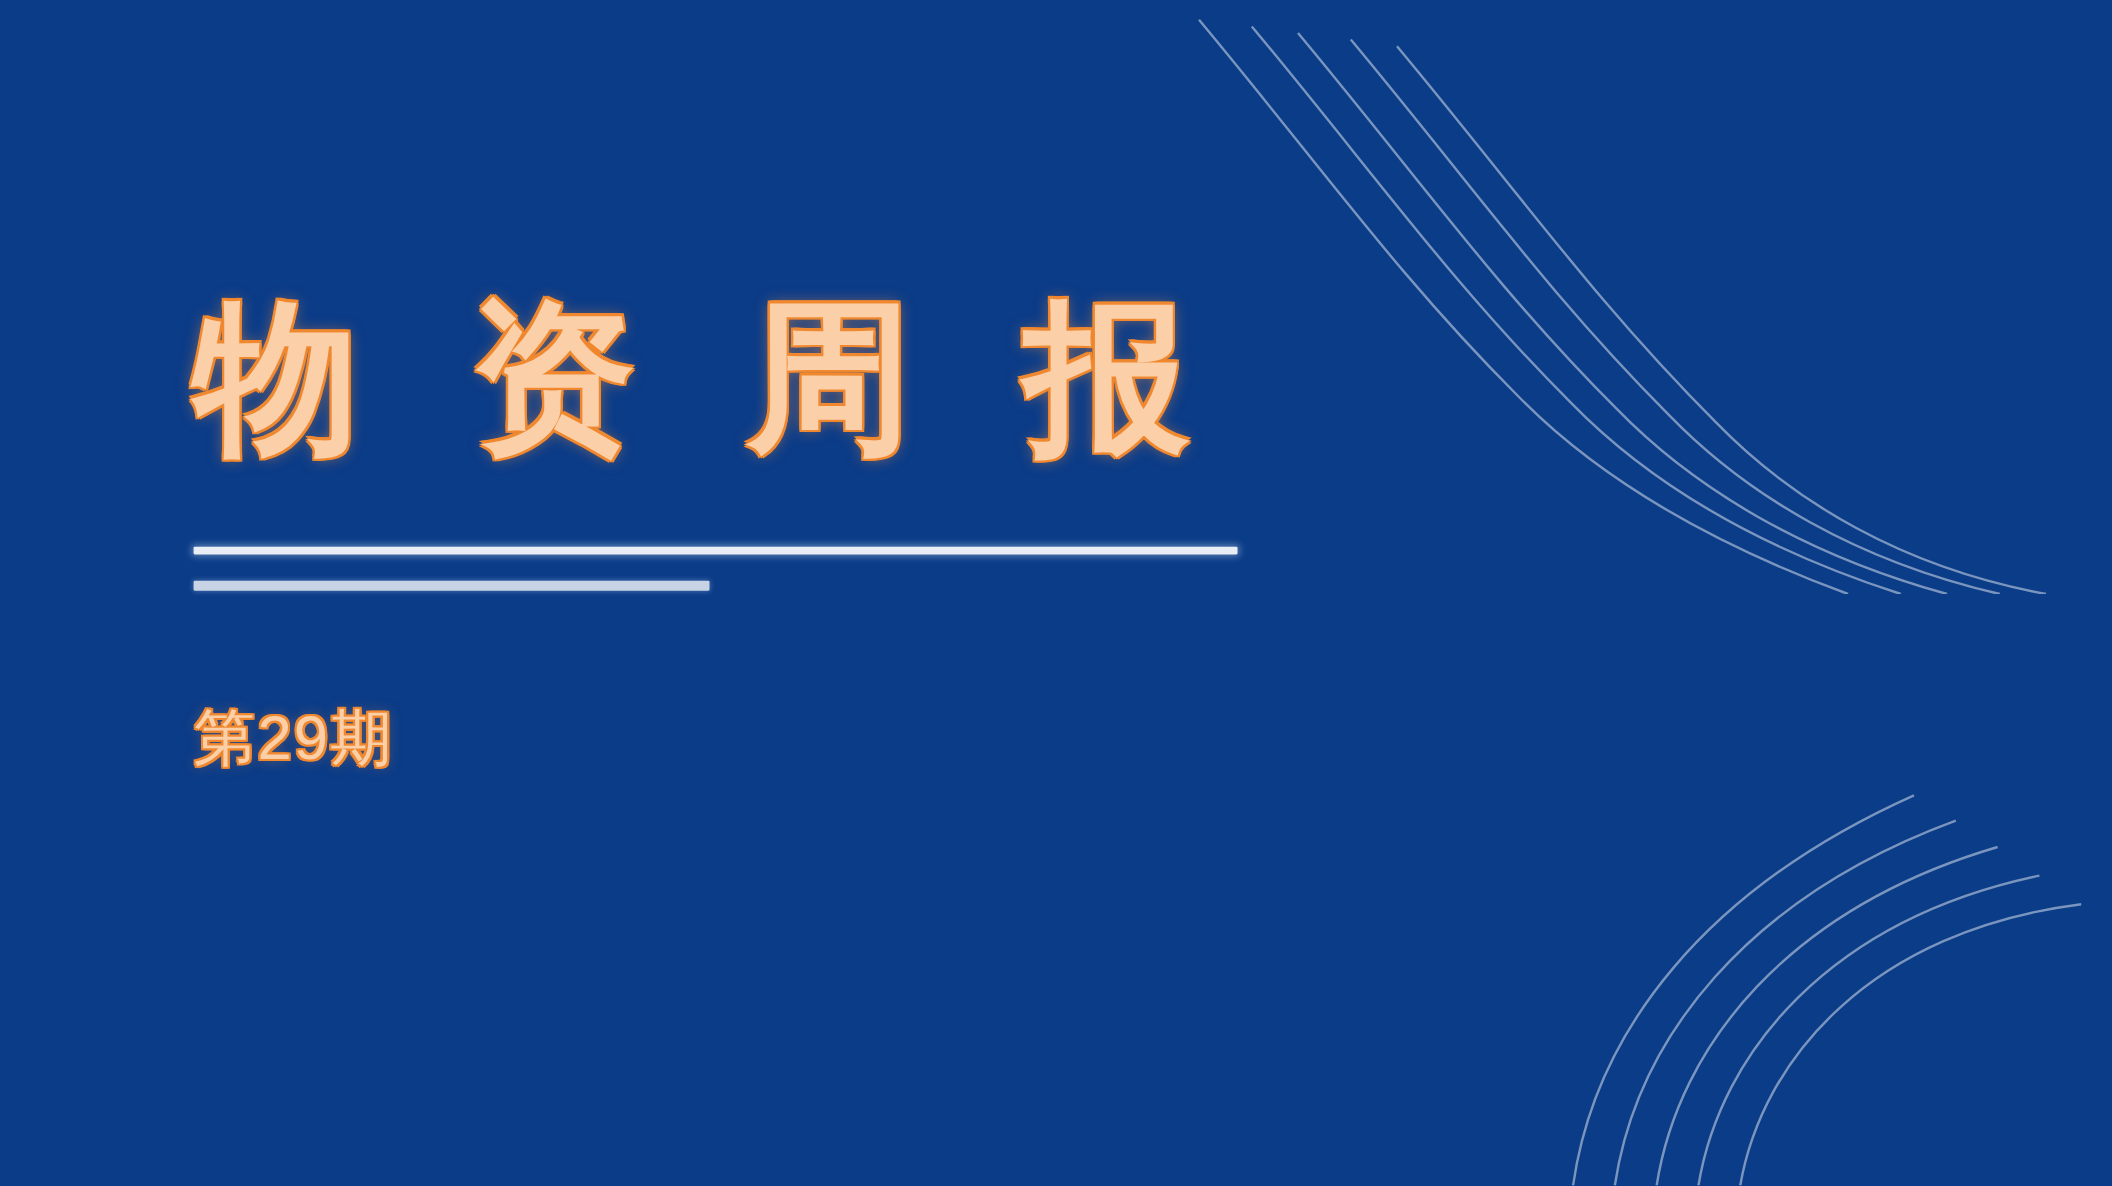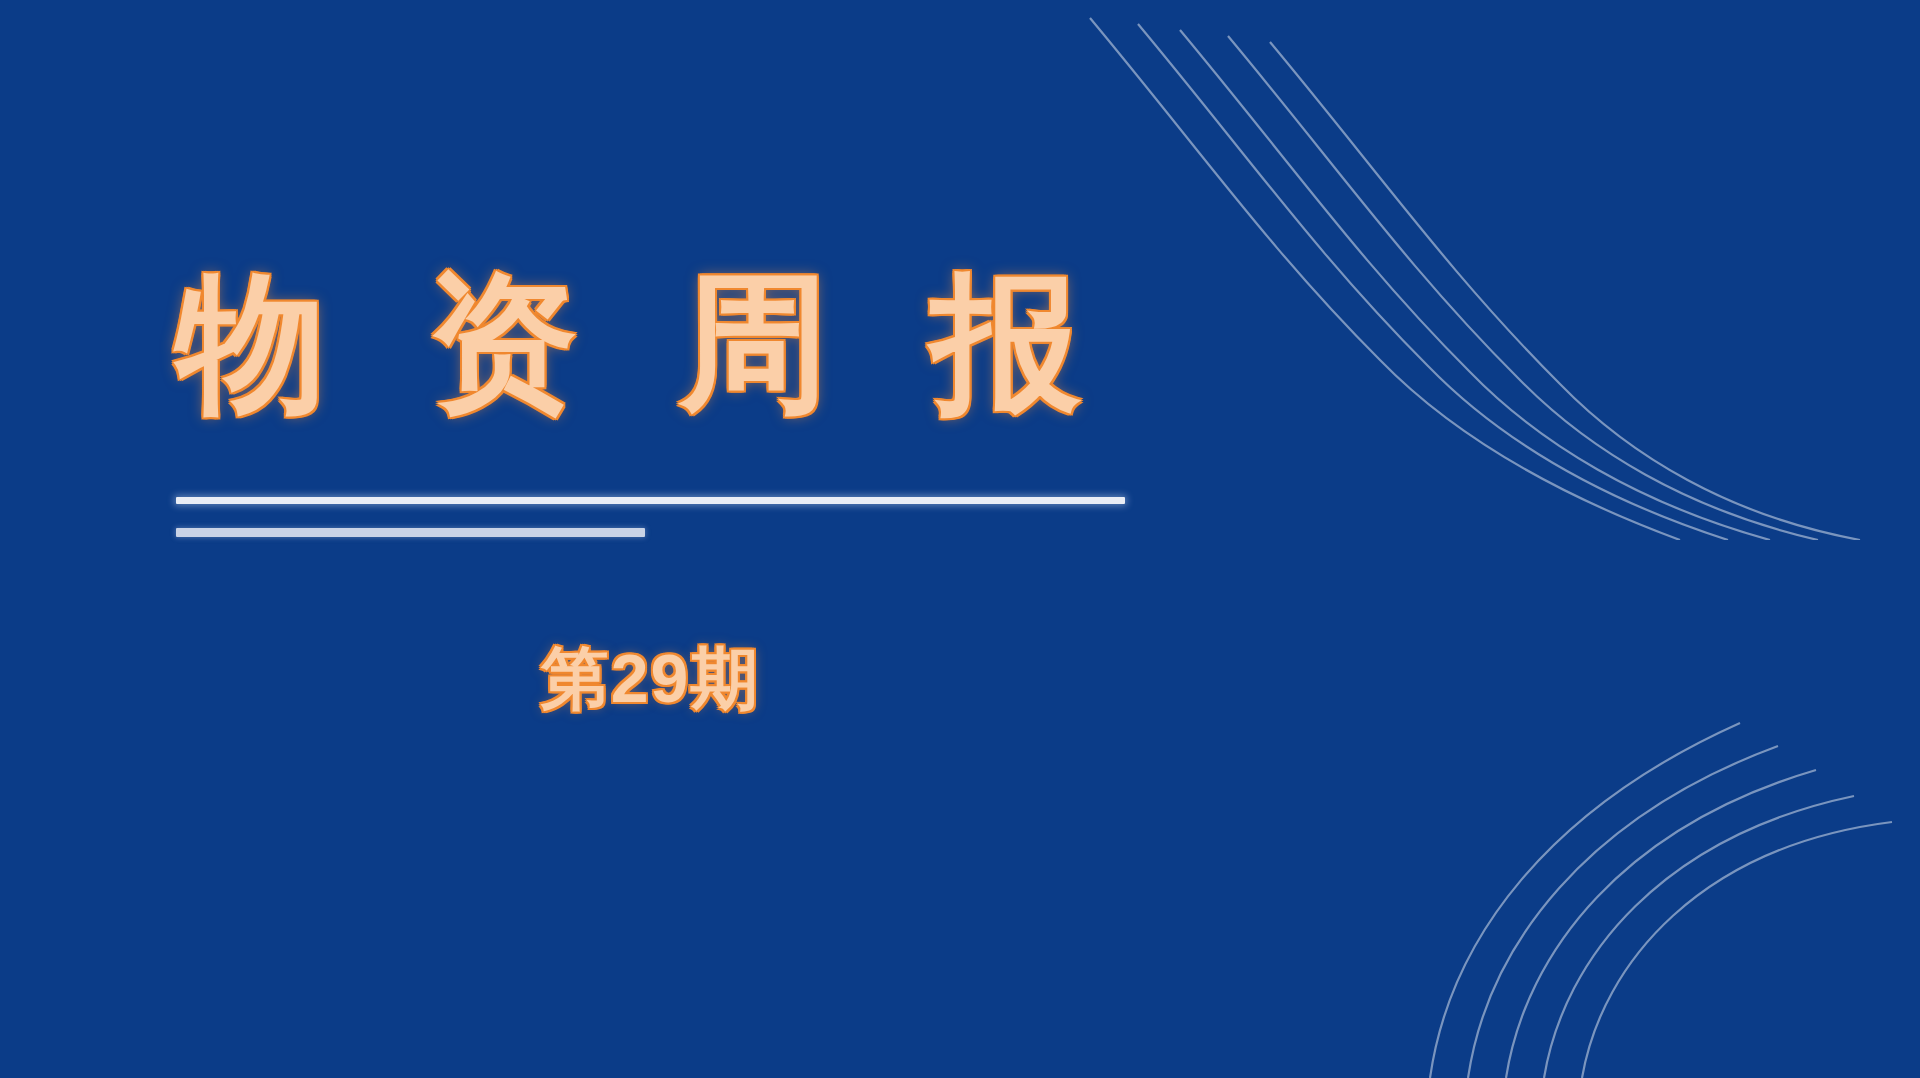--- a/index.html
+++ b/index.html
@@ -99,24 +99,24 @@
     margin-top: 24px;
     background: #c9d3e6;
     box-shadow: 0 0 5px 1px rgba(170,190,225,0.35);
   }
 
   .sub-title {
     position: absolute;
     left: 176px;
     top: 639px;
     width: 949px;
-    text-align: center;
-    font-size: 68px;
+    text-align: left;
+    font-size: 56px;
     line-height: 1.15;
-    font-weight: 700;
+    font-weight: 400;
     color: #fbcfa8;
     letter-spacing: 2px;
     text-shadow:
        2px  0 0 #f0882f,
       -2px  0 0 #f0882f,
        0  2px 0 #f0882f,
        0 -2px 0 #f0882f,
        2px  2px 0 #f0882f,
       -2px  2px 0 #f0882f,
        2px -2px 0 #f0882f,

